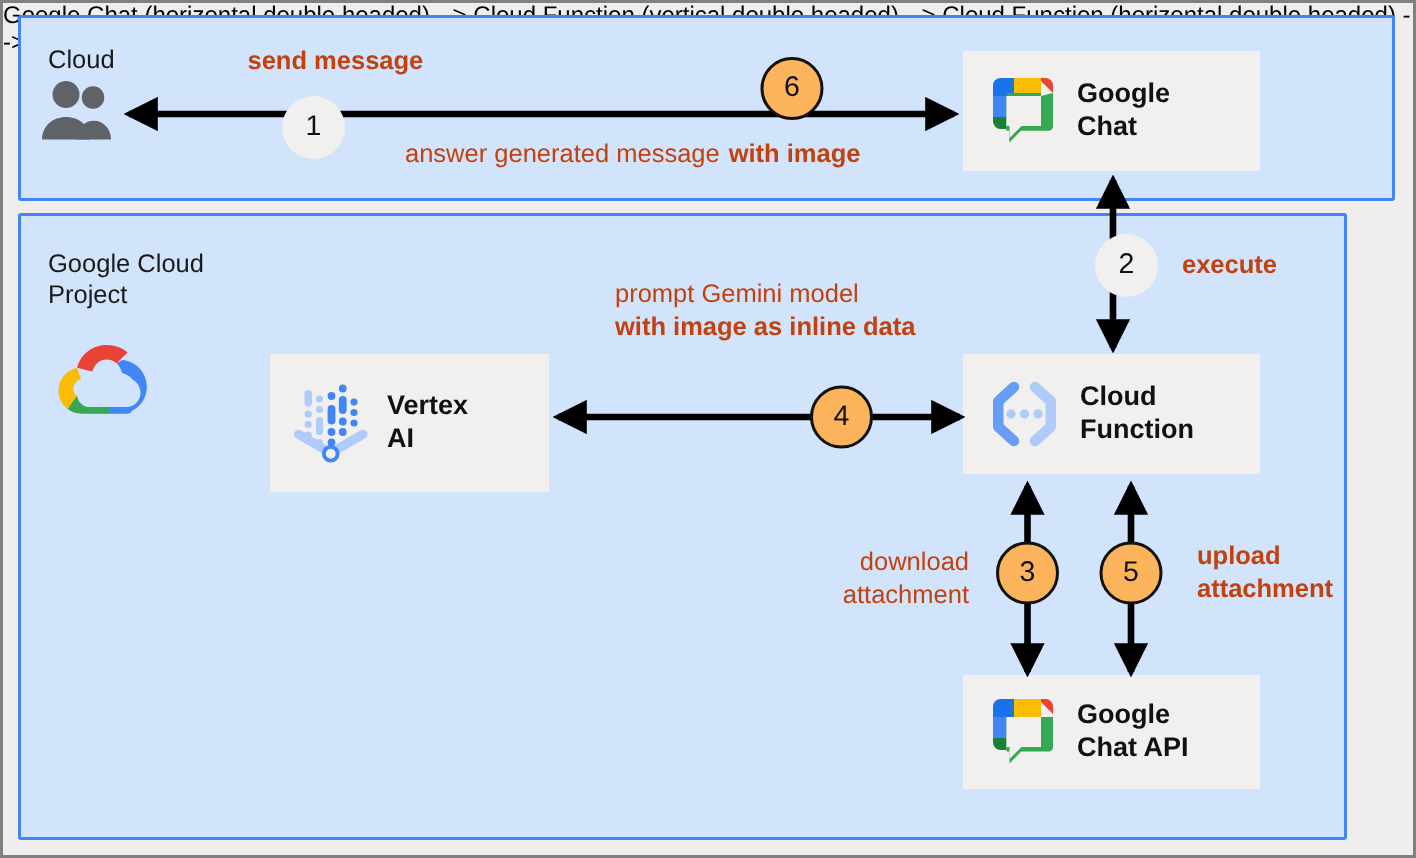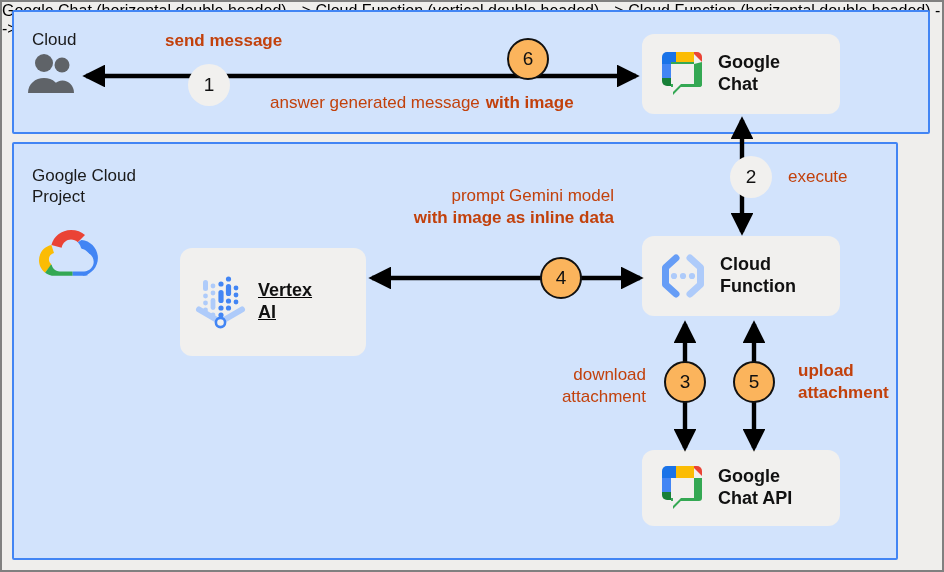--- a/index.html
+++ b/index.html
@@ -32,35 +32,35 @@
     line-height: 1.22;
     white-space: pre-line;
   }
   #label-user  { left: 18px; top: 18px; }
   #label-cloud { left: 18px; top: 22px; }
 
   
   .node {
     position: absolute;
     background: #f1f0ee;
-    border-radius: 12px;
+    border-radius: 0;
     display: flex;
     align-items: center;
     gap: 10px;
     padding: 0 14px;
   }
   .node-title {
     font-size: 18px;
     font-weight: bold;
     color: #111;
     line-height: 1.2;
     white-space: pre-line;
   }
   #node-google-chat     { left: 640px; top: 32px;  width: 198px; height: 80px; }
-  #node-vertex-ai       { left: 178px; top: 246px; width: 186px; height: 108px; text-decoration: underline; }
+  #node-vertex-ai       { left: 178px; top: 234px; width: 186px; height: 92px; }
   #node-cloud-function  { left: 640px; top: 234px; width: 198px; height: 80px; }
   #node-google-chat-api { left: 640px; top: 448px; width: 198px; height: 76px; }
 
   .node-icon { flex: 0 0 auto; display: block; }
 
   
   .arrow-svg { position: absolute; overflow: visible; pointer-events: none; }
 
   
   .badge {
@@ -89,22 +89,22 @@
     font-size: 17px;
     color: #c2410c;
     line-height: 1.28;
     white-space: pre-line;
   }
   .edge-label.center { text-align: center; }
   .edge-label.right { text-align: right; }
 
   #lbl-send-message   { left: 163px; top: 28px;  font-weight: bold; }
   #lbl-answer         { left: 268px; top: 90px; }
-  #lbl-execute        { left: 786px; top: 164px; font-weight: normal; }
-  #lbl-prompt         { left: 408px; top: 183px; text-align: right; width: 204px; }
+  #lbl-execute        { left: 786px; top: 164px; font-weight: bold; }
+  #lbl-prompt         { left: 408px; top: 183px; text-align: left; width: 204px; }
   #lbl-download       { left: 496px; top: 362px; font-weight: normal; text-align: right; width: 148px; }
   #lbl-upload         { left: 796px; top: 358px; font-weight: bold; }
 
   .lbl-regular { font-weight: normal; }
   .lbl-strong  { font-weight: bold; }
 </style>
 </head>
 <body>
 
 <div id="frame">

